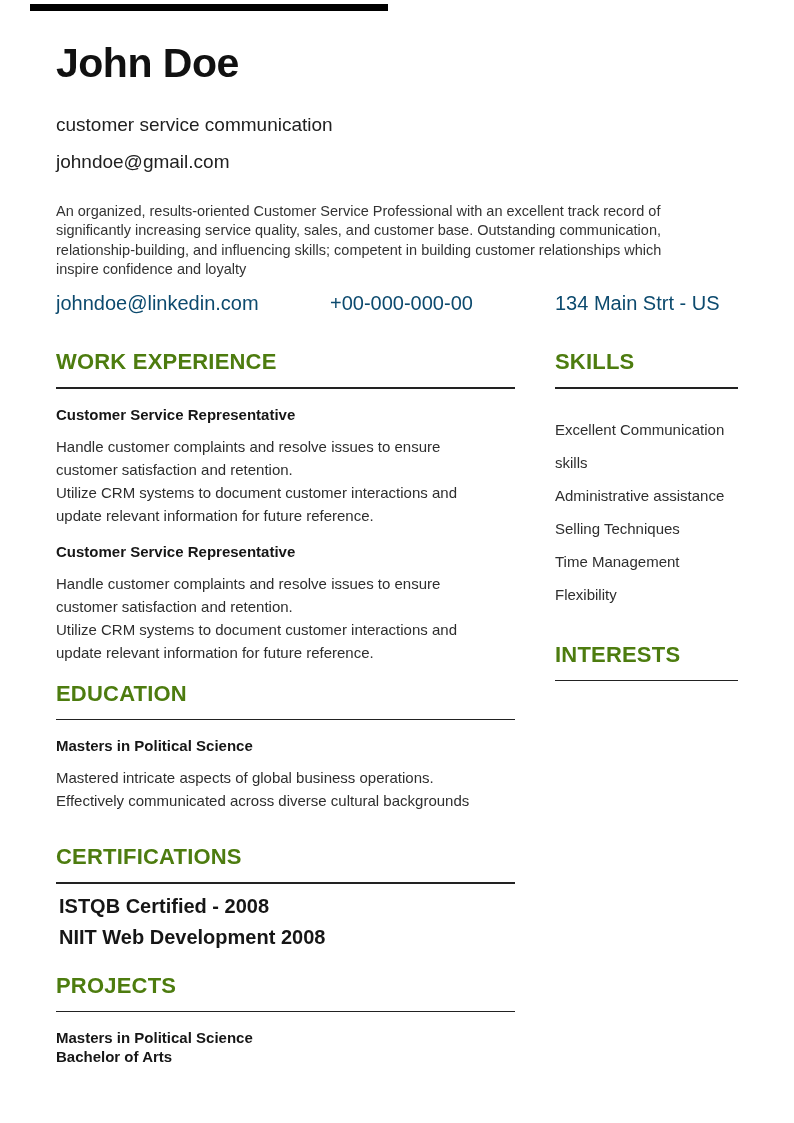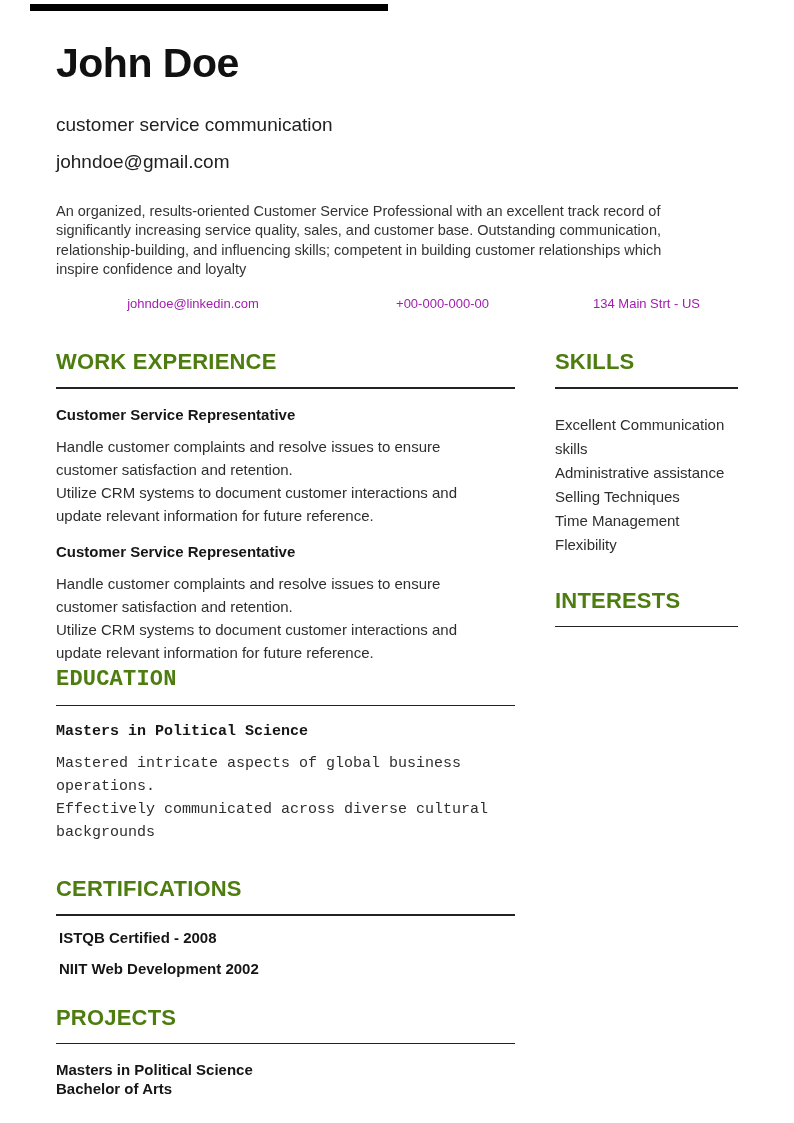--- a/index.html
+++ b/index.html
@@ -21,21 +21,21 @@
   .name{
     margin:0;font-size:41px;line-height:46px;font-weight:bold;color:#111111;
     letter-spacing:-0.5px;
   }
   .subtitle{margin-top:26px;font-size:19px;line-height:25px;color:#212121;}
   .email-line{margin-top:12px;font-size:19px;line-height:25px;color:#212121;}
   .summary{
     margin-top:28px;width:628px;
     font-size:14.5px;line-height:19.3px;color:#333333;
   }
-  .contact-row{display:flex;margin-top:12px;font-size:13px;line-height:25px;color:#a21caf;text-align:center;}
+  .contact-row{display:flex;margin-top:12px;font-size:20px;line-height:25px;color:#0c4a6e;}
   .contact-row .c1{width:274px;}
   .contact-row .c2{width:225px;}
   .contact-row .c3{flex:1;}
 
   .columns{display:flex;margin-top:34px;}
   .col-left{width:459px;margin-right:40px;}
   .col-right{width:183px;}
 
   .section h2{
     margin:0;font-size:22px;line-height:24px;font-weight:bold;color:#4d7c0f;
@@ -45,31 +45,31 @@
 
   .job{margin-top:16px;}
   .job + .job{margin-top:15px;}
   .job-title{font-size:15px;line-height:20px;font-weight:bold;color:#161616;}
   .job-desc{margin-top:10px;width:440px;font-size:15px;line-height:23px;color:#2e2e2e;}
 
   .edu-block{margin-top:16px;}
   .edu-line{width:450px;font-size:15px;line-height:23px;color:#2e2e2e;}
   .edu-body{margin-top:10px;}
 
-  .cert-item{margin-top:12px;padding-left:3px;font-size:15px;line-height:20px;font-weight:bold;color:#161616;}
+  .cert-item{margin-top:12px;padding-left:3px;font-size:20px;line-height:20px;font-weight:bold;color:#161616;}
   .cert-item + .cert-item{margin-top:11px;}
 
   .proj-item{font-size:15px;line-height:19px;font-weight:bold;color:#161616;}
   .proj-list{margin-top:16px;}
 
   .side-list{margin-top:24px;}
-  .side-item{font-size:15px;line-height:24px;color:#2e2e2e;}
+  .side-item{font-size:15px;line-height:33px;color:#2e2e2e;}
 
   .sec-work{margin-top:0;}
-  .sec-education{margin-top:4px;font-family:Liberation Mono, monospace;}
+  .sec-education{margin-top:18px;}
   .sec-certifications{margin-top:33px;}
   .sec-projects{margin-top:27px;}
   .sec-skills{margin-top:0;}
   .sec-interests{margin-top:32px;}
 </style>
 </head>
 <body>
 
 <div class="page">
   <div class="accent-bar"></div>
@@ -121,21 +121,21 @@
               <div class="edu-line">Mastered intricate aspects of global business operations.</div>
               <div class="edu-line">Effectively communicated across diverse cultural backgrounds</div>
             </div>
           </div>
         </div>
 
         <div class="section sec-certifications">
           <h2>CERTIFICATIONS</h2>
           <div class="rule"></div>
           <div class="cert-item">ISTQB Certified - 2008</div>
-          <div class="cert-item">NIIT Web Development 2002</div>
+          <div class="cert-item">NIIT Web Development 2008</div>
         </div>
 
         <div class="section sec-projects">
           <h2>PROJECTS</h2>
           <div class="rule"></div>
           <div class="proj-list">
             <div class="proj-item">Masters in Political Science</div>
             <div class="proj-item">Bachelor of Arts</div>
           </div>
         </div>

